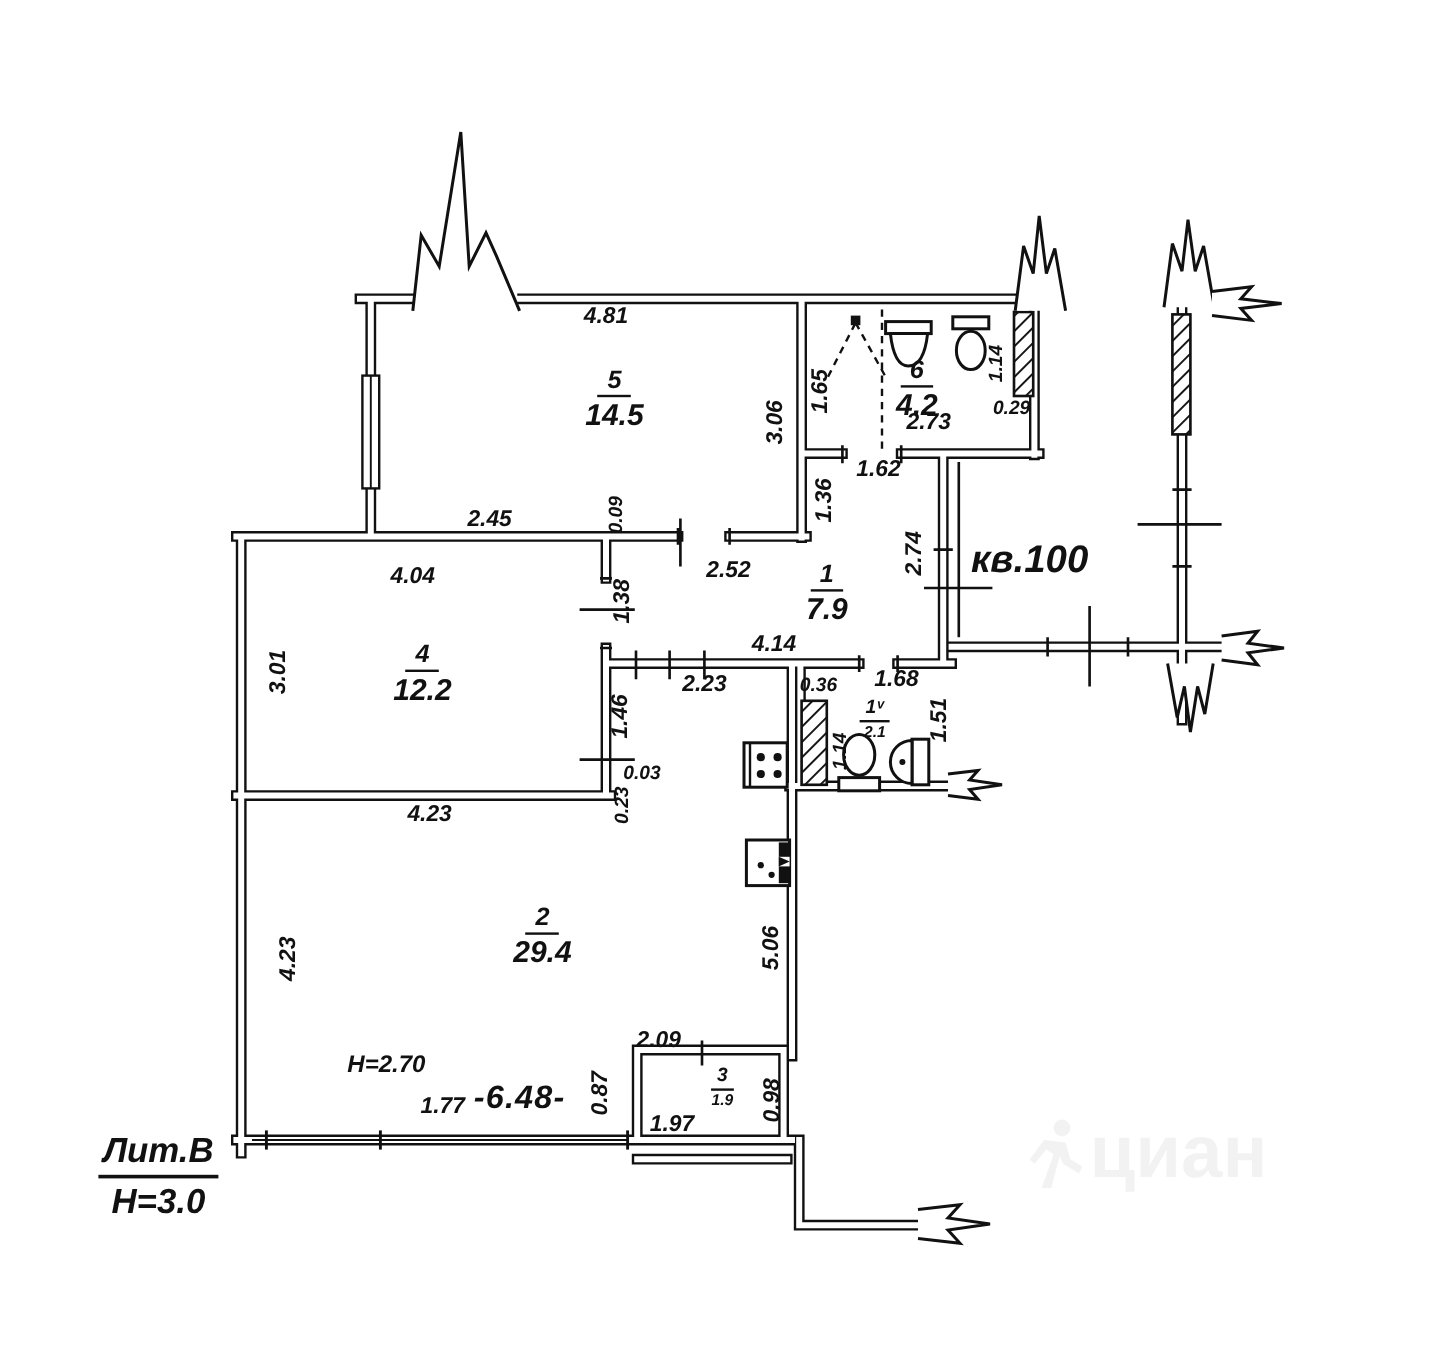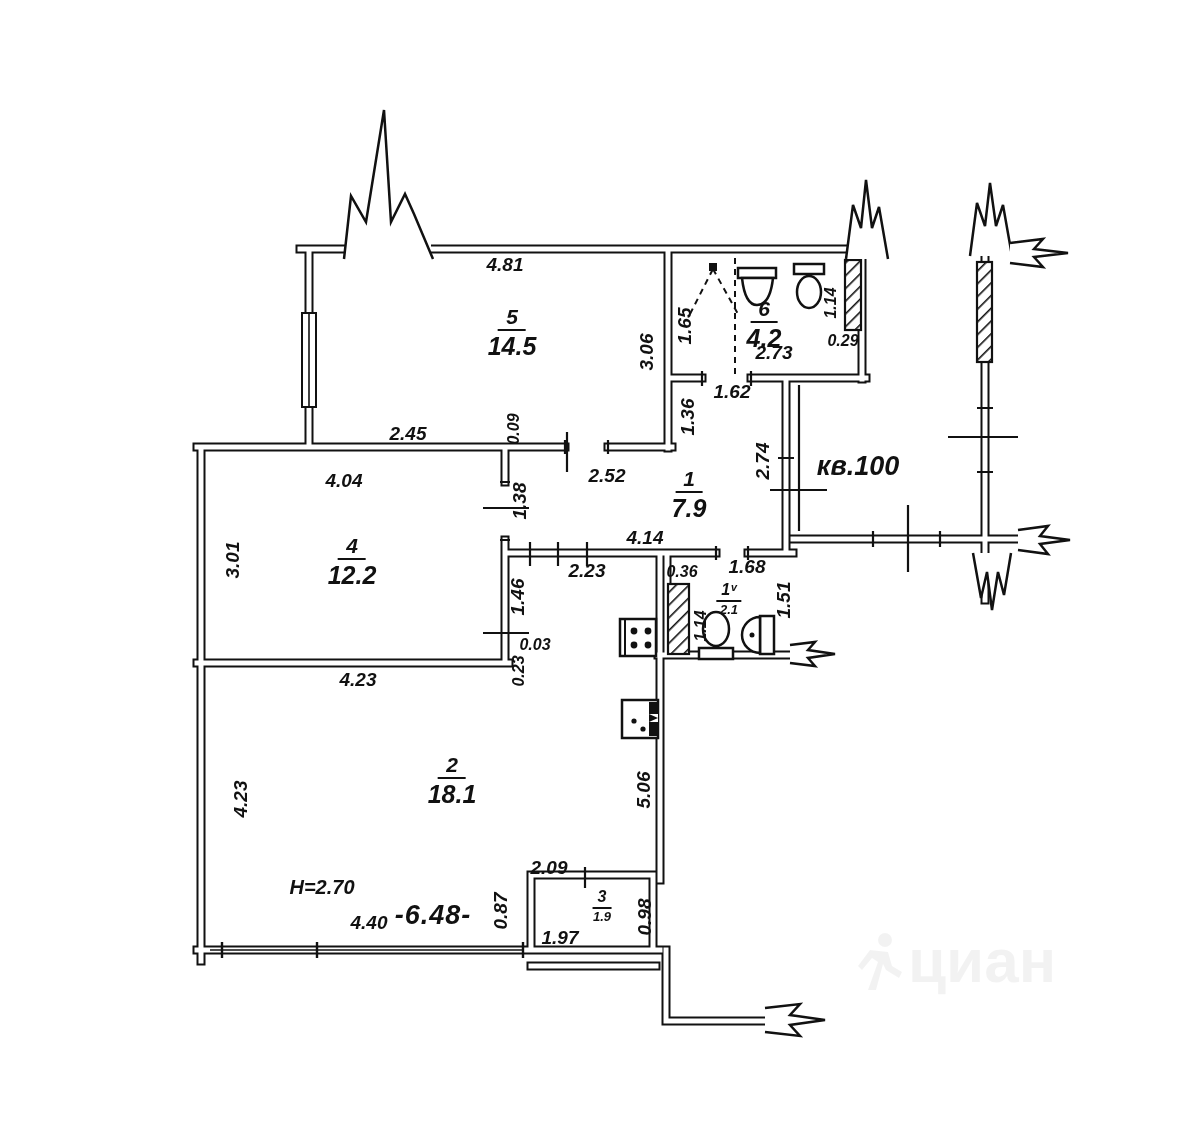--- a/index.html
+++ b/index.html
@@ -12,21 +12,21 @@
   .dim.s{font-size:16px;}
   .dim.v.s{transform:translate(-50%,-50%) rotate(-90deg);}
   .room{position:absolute;transform:translate(-50%,0);display:flex;flex-direction:column;
         align-items:center;color:#111;font-style:italic;font-weight:bold;}
   .room .num{font-size:21px;border-bottom:2.5px solid #111;padding:0 8px 1px 8px;line-height:1.05;}
   .room .area{font-size:25px;line-height:1.15;padding-top:1px;}
   .room.small .num{font-size:16px;border-bottom-width:2px;padding:0 5px 1px 5px;}
   .room.small .area{font-size:13px;}
   .bigtext{position:absolute;transform:translate(-50%,-50%);font-style:italic;font-weight:bold;
            color:#111;white-space:nowrap;line-height:1;}
-  #kv100{font-size:27px;}
+  #kv100{font-size:32px;}
   #h270{font-size:20px;}
   #w648{font-size:27px;letter-spacing:1px;}
   #liter{position:absolute;left:72px;top:941px;width:120px;text-align:center;color:#111;
          font-style:italic;font-weight:bold;font-size:29px;line-height:1.25;}
   #liter .top{display:inline-block;border-bottom:3px solid #111;padding:0 4px 2px 4px;}
   #liter .bot{display:block;padding-top:2px;}
   #watermark{position:absolute;left:858px;top:930px;display:flex;align-items:center;gap:6px;
              color:rgba(0,0,0,0.05);font-weight:bold;font-size:62px;line-height:1;
              font-family:"Liberation Sans",sans-serif;}
   #watermark svg{opacity:1;}
@@ -204,21 +204,21 @@
       <div class="dim v" style="left: 517px; top: 597px;">1.46</div>
       <div class="dim s" style="left: 535px; top: 645px;">0.03</div>
       <div class="dim v s" style="left: 519px; top: 671px;">0.23</div>
       <div class="dim" style="left: 587px; top: 570px;">2.23</div>
       <div class="dim s" style="left: 682px; top: 572px;">0.36</div>
       <div class="dim" style="left: 747px; top: 566px;">1.68</div>
       <div class="dim v" style="left: 783px; top: 600px;">1.51</div>
       <div class="dim v s" style="left: 701px; top: 626px;">1.14</div>
       <div class="dim v" style="left: 240px; top: 799px;">4.23</div>
       <div class="dim v" style="left: 643px; top: 790px;">5.06</div>
-      <div class="dim" style="left: 369px; top: 922px;">4.40</div>
+      <div class="dim" style="left: 369px; top: 922px;">1.77</div>
       <div class="dim v" style="left: 500px; top: 911px;">0.87</div>
       <div class="dim" style="left: 549px; top: 867px;">2.09</div>
       <div class="dim" style="left: 560px; top: 937px;">1.97</div>
       <div class="dim v" style="left: 644px; top: 917px;">0.98</div>
       <div class="room" style="left: 512px; top: 306px;">
         <span class="num">5</span>
         <span class="area">14.5</span>
       </div>
       <div class="room" style="left: 764px; top: 298px;">
         <span class="num">6</span>
@@ -231,34 +231,38 @@
       <div class="room" style="left: 352px; top: 535px;">
         <span class="num">4</span>
         <span class="area">12.2</span>
       </div>
       <div class="room small" style="left: 729px; top: 582px;">
         <span class="num">1ᵛ</span>
         <span class="area">2.1</span>
       </div>
       <div class="room" style="left: 452px; top: 754px;">
         <span class="num">2</span>
-        <span class="area">18.1</span>
+        <span class="area">29.4</span>
       </div>
       <div class="room small" style="left: 602px; top: 889px;">
         <span class="num">3</span>
         <span class="area">1.9</span>
       </div>
     </div>
 
 <div class="bigtext" id="kv100" style="left:858px;top:466px;">кв.100</div>
 
 <div class="bigtext" id="h270" style="left:322px;top:887px;">H=2.70</div>
 
 <div class="bigtext" id="w648" style="left:433px;top:888px;margin-top:27px;">-6.48-</div>
 
+<div id="liter">
+  <span class="top">Лит.В</span>
+  <span class="bot">Н=3.0</span>
+</div>
 
 <div id="watermark">
   <svg width="44" height="58" viewBox="0 0 44 58">
     <g fill="rgba(0,0,0,0.05)">
       <circle cx="27" cy="8" r="7"></circle>
       <path d="M10,58 L20,30 L14,26 L4,38 L0,34 L12,18 L30,20 L34,34 L44,40 L41,46 L28,38 L25,32 L18,58 Z"></path>
     </g>
   </svg>
   <span>циан</span>
 </div>

